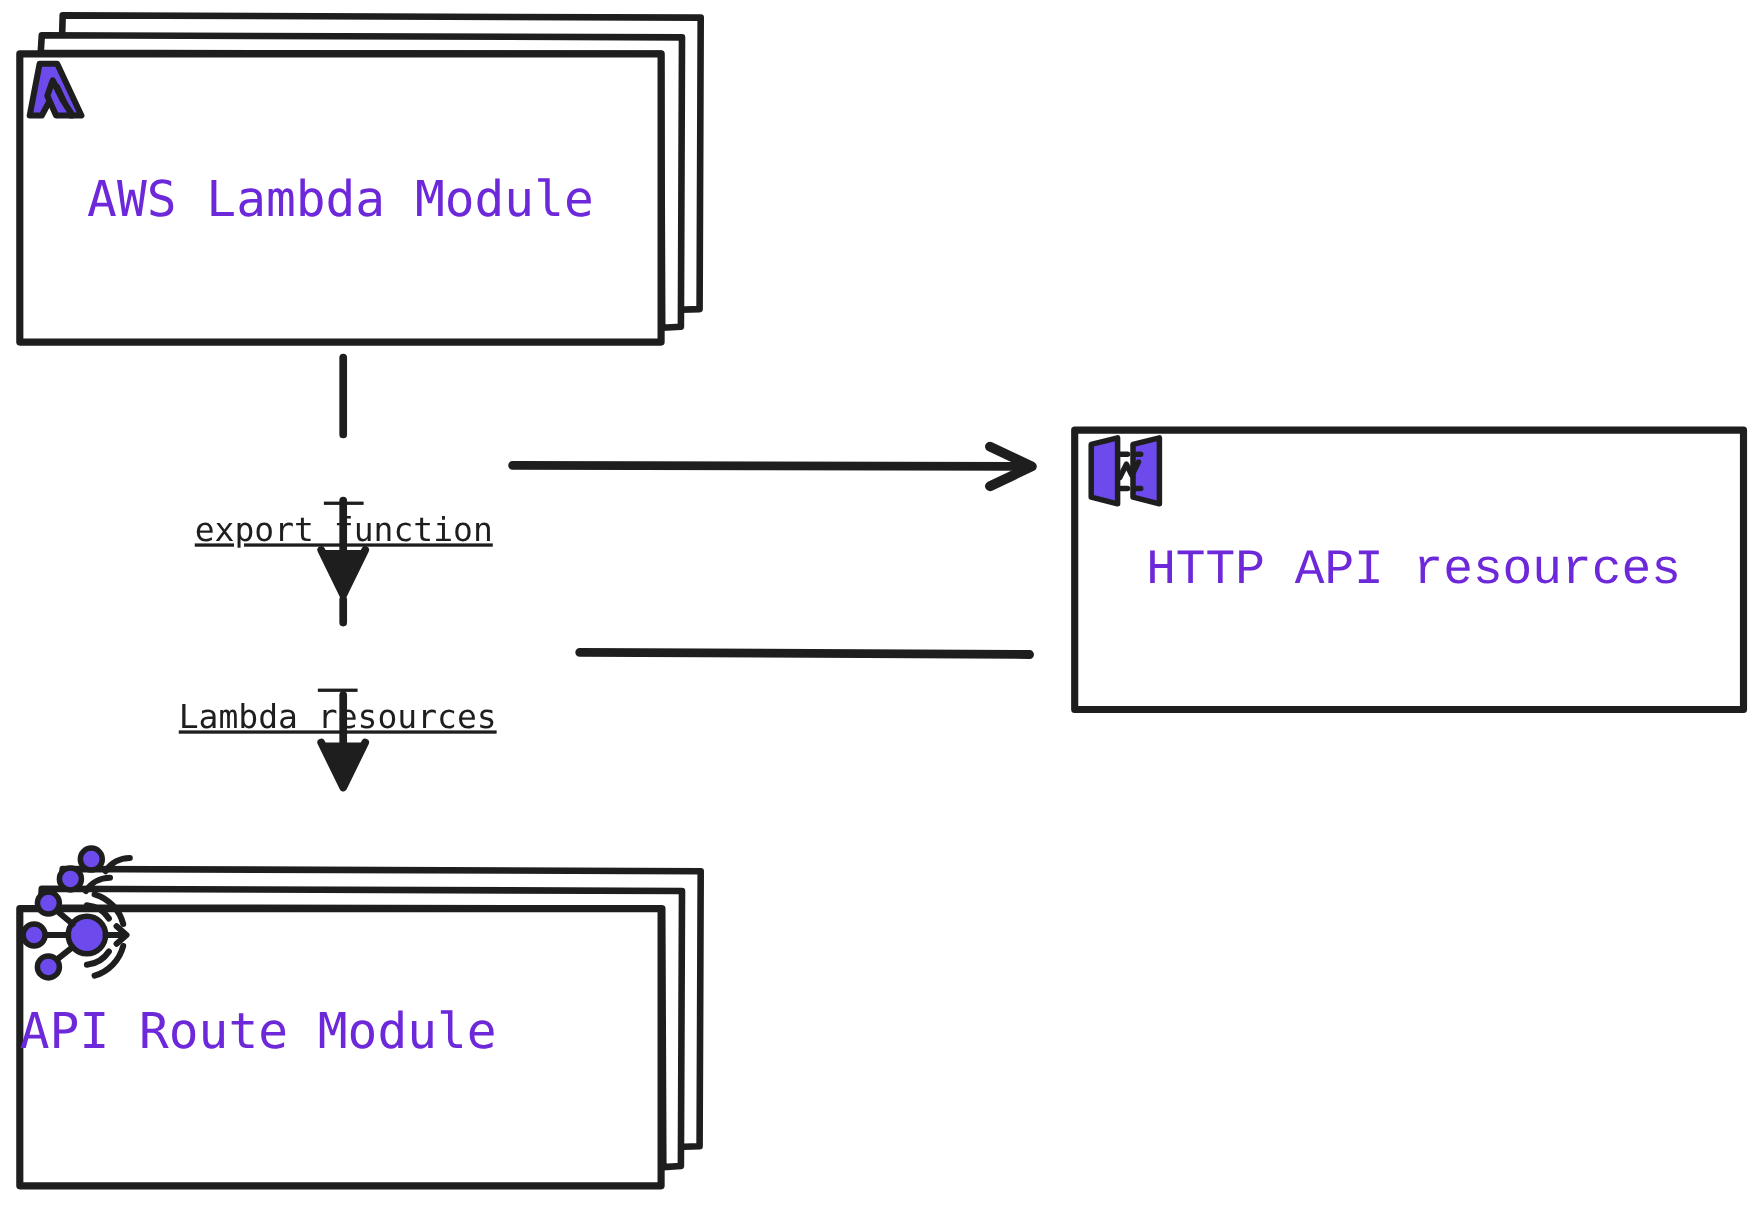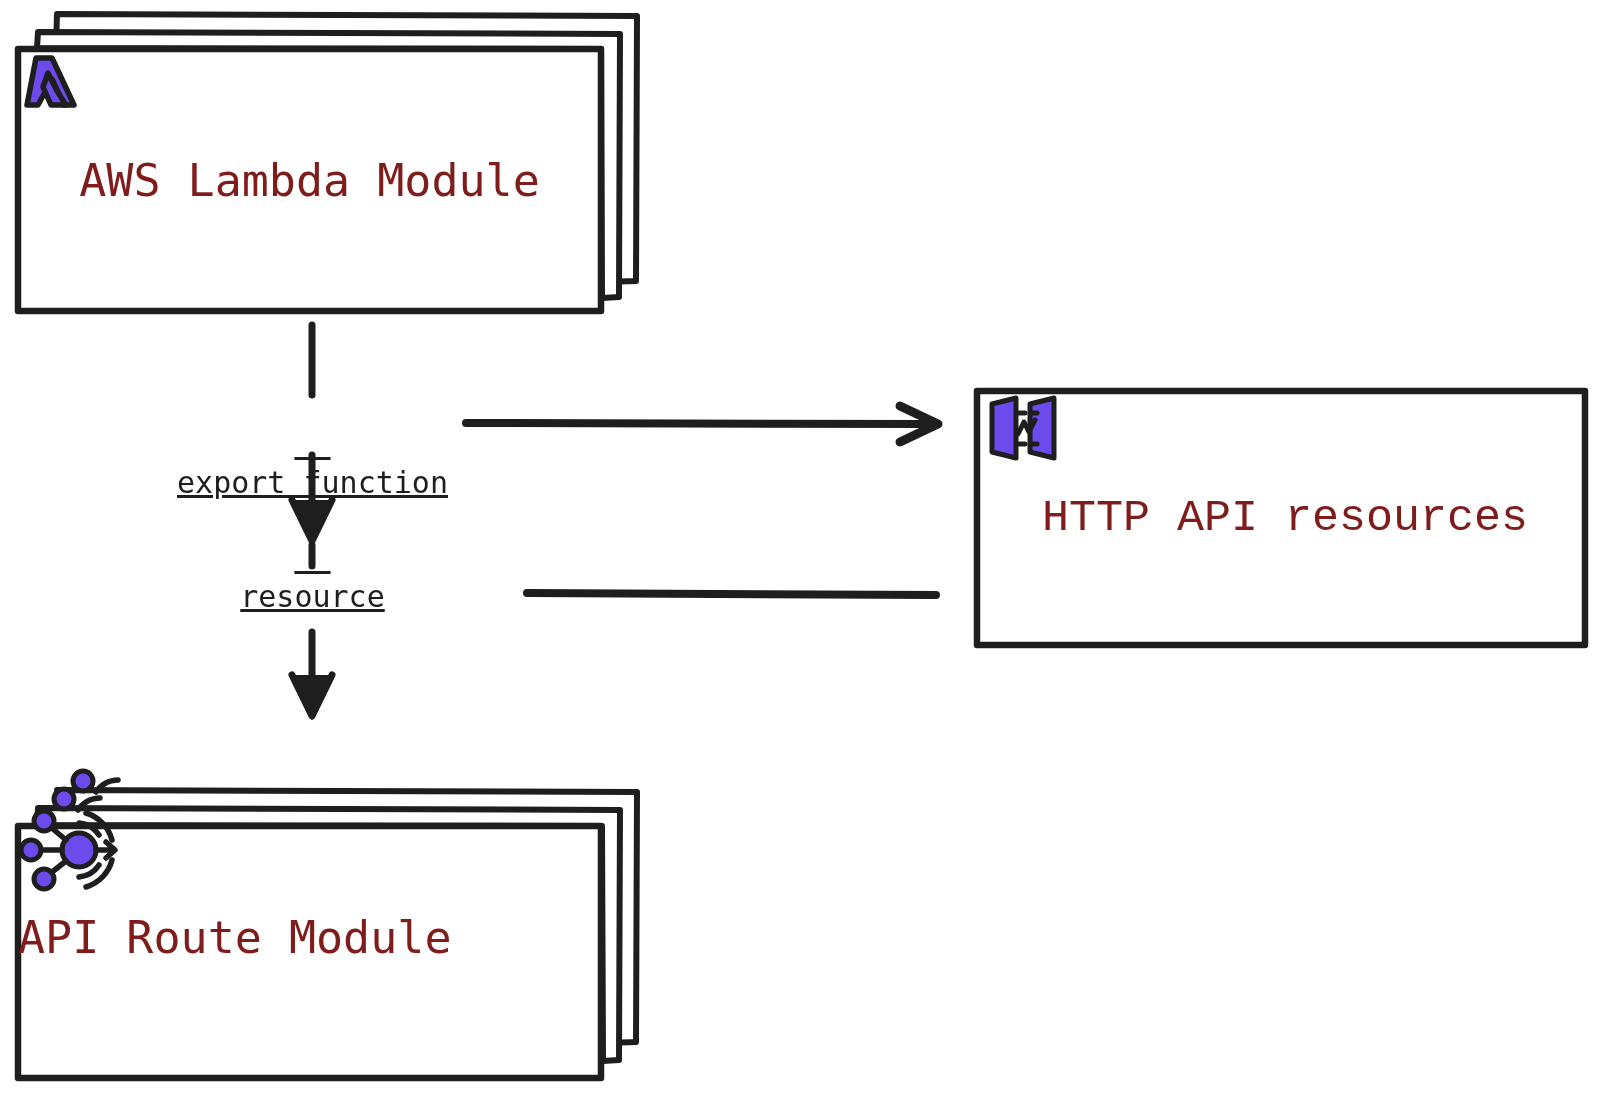--- a/index.html
+++ b/index.html
@@ -6,21 +6,21 @@
   body{
     width:1600px;height:1105px;
     background:#ffffff;
     font-family:"DejaVu Sans Mono","Liberation Mono",monospace;
     overflow:hidden;
     position:relative;
   }
   #canvas{position:absolute;left:0;top:0;width:1600px;height:1105px;}
   .node-label{
     position:absolute;
-    color:#7f1d1d;
+    color:#6d28d9;
     font-family:"DejaVu Sans Mono","Liberation Mono",monospace;
     font-weight:400;
     white-space:pre;
     letter-spacing:0px;
     pointer-events:none;
   }
   .edge-label{
     position:absolute;
     color:#1e1e1e;
     font-family:"DejaVu Sans Mono","Liberation Mono",monospace;
@@ -129,17 +129,17 @@
 </svg>
 
 <div class="node-label big" style="left:18px;top:155px;width:583px;text-align:center;">AWS Lambda Module</div>
 
 <div class="node-label big" style="left:1000px;top:493px;width:570px;text-align:center;font-family:Liberation Mono, monospace;">HTTP API resources</div>
 
 <div class="node-label big" style="left:18px;top:912px;width:583px;text-align:left;">API Route Module</div>
 
 <div class="edge-label" style="left:105px;top:388px;width:415px;">
   <div>export function</div>
-  <div>resource</div>
 </div>
 
 <div class="edge-label" style="left:82px;top:558px;width:450px;">
+  <div>Lambda resources</div>
 </div>
 
 </body></html>

